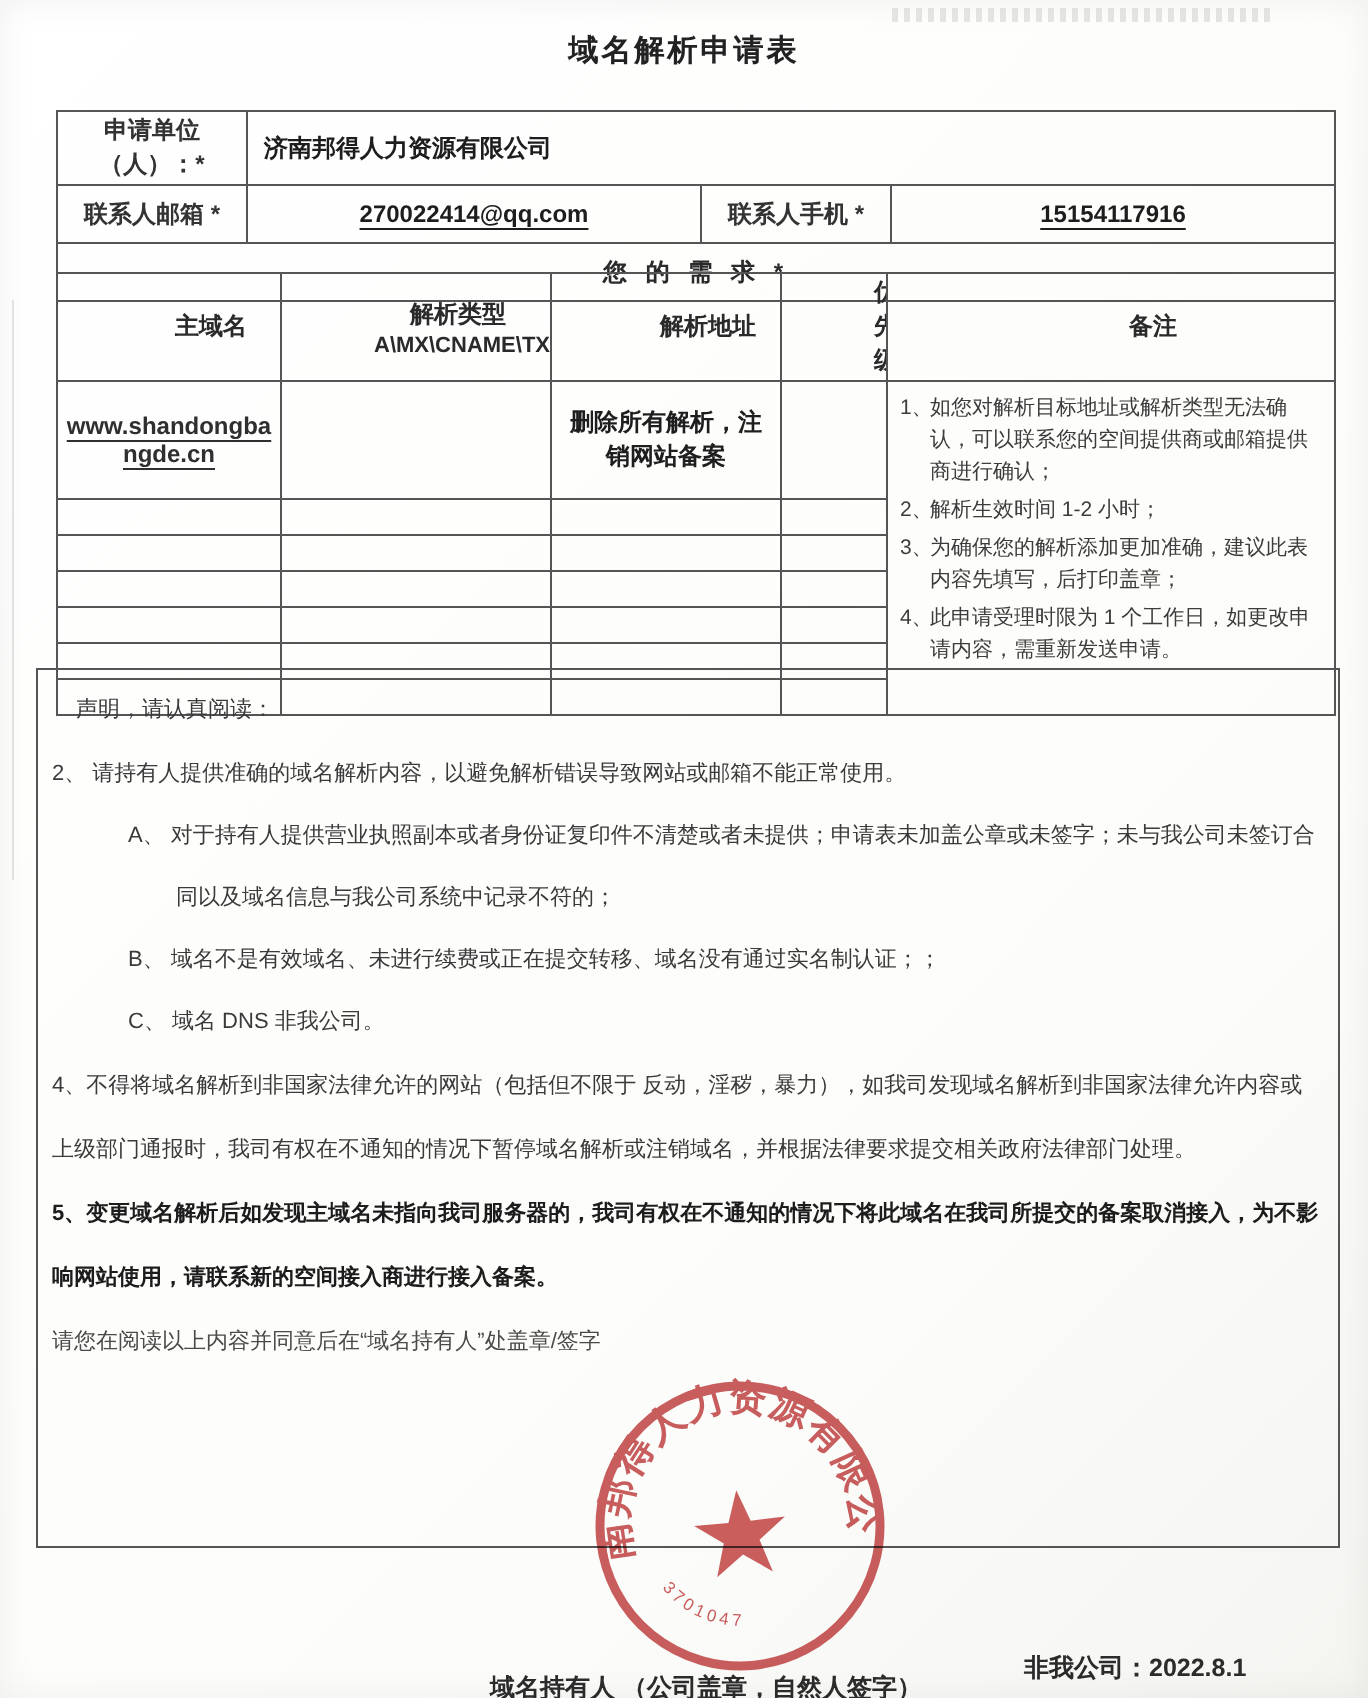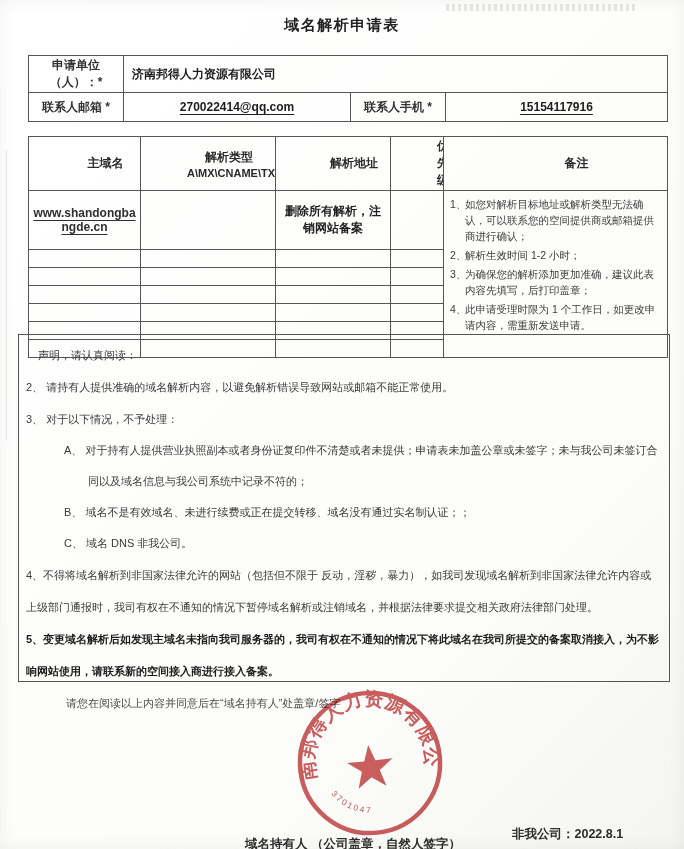--- a/index.html
+++ b/index.html
@@ -34,27 +34,27 @@
   .grid .sub{ font-weight:bold; font-size:11px; margin-top:1px; }
   .grid tr.content td{ height:56px; }
   .grid tr.empty td{ height:15px; }
   .dcell{ font-weight:bold; word-break:break-all; }
   .addr{ font-weight:bold; color:#1e1e1e; }
   .remarks{ vertical-align:top !important; text-align:left !important; padding:5px 4px 4px 6px !important; }
   .ritem{ display:flex; font-size:10.5px; line-height:16px; color:#3c3c3c; margin-bottom:3px; }
   .rnum{ width:15px; flex:0 0 15px; }
   .rtxt{ flex:1; }
 
-  .decl-box{ position:absolute; top:334px; left:18px; width:652px; height:348px;
+  .decl-box{ position:absolute; top:334px; left:18px; width:652px; height:440px;
     border:1.5px solid #555; box-sizing:border-box; padding:4px 7px 0 7px; }
   .decl{ margin:0; font-size:11px; line-height:32px; color:#3a3a3a; }
   .decl.intro{ padding-left:12px; }
   .decl.sub{ padding-left:62px; text-indent:-24px; line-height:31px; }
   .decl.bold{ font-weight:bold; color:#1c1c1c; }
-  .decl.footer{ color:#4a4a4a;margin-left:40px; }
+  .decl.footer{ color:#4a4a4a; }
 
   .holder{ position:absolute; top:791px; left:245px; font-size:12.5px; font-weight:bold; color:#2b2b2b;margin-top:45px; }
   .op-line{ position:absolute; top:856px; left:245px; font-size:12.5px; font-weight:bold; color:#2b2b2b; }
   .date-line{ position:absolute; top:826px; left:512px; font-size:12.5px; font-weight:bold; color:#2b2b2b; }
   .redact{ display:inline-block; width:104px; height:18px; vertical-align:-4px; margin-left:4px;
     background-image:
       repeating-linear-gradient(0deg, rgba(231,160,170,.65) 0 5px, rgba(244,210,214,.65) 5px 10px),
       repeating-linear-gradient(90deg, #eaa9b2 0 5px, #f3ced3 5px 10px);
     border-radius:1px; }
 
@@ -80,20 +80,23 @@
     <tbody>
     <tr>
       <td class="lab">申请单位（人）：*</td>
       <td class="val left" colspan="3">济南邦得人力资源有限公司</td>
     </tr>
     <tr>
       <td class="lab">联系人邮箱 *</td>
       <td class="val"><span class="u">270022414@qq.com</span></td>
       <td class="lab">联系人手机 *</td>
       <td class="val"><span class="u">15154117916</span></td>
+    </tr>
+    <tr>
+      <td class="needs" colspan="4">您 的 需 求 *</td>
     </tr>
     </tbody>
   </table>
 
   <table class="t grid">
     <colgroup>
         <col style="width:112px">
         <col style="width:135px">
         <col style="width:115px">
         <col style="width:53px">
@@ -169,21 +172,20 @@
           <td></td>
           <td></td>
           <td></td>
         </tr>
     </tbody>
   </table>
 
   <div class="decl-box">
     <p class="decl intro">声明，请认真阅读：</p>
     <p class="decl">2、 请持有人提供准确的域名解析内容，以避免解析错误导致网站或邮箱不能正常使用。</p>
-    <p class="decl">3、 对于以下情况，不予处理：</p>
     <p class="decl sub">A、 对于持有人提供营业执照副本或者身份证复印件不清楚或者未提供；申请表未加盖公章或未签字；未与我公司未签订合同以及域名信息与我公司系统中记录不符的；</p>
     <p class="decl sub">B、 域名不是有效域名、未进行续费或正在提交转移、域名没有通过实名制认证；；</p>
     <p class="decl sub">C、 域名 DNS 非我公司。</p>
     <p class="decl">4、不得将域名解析到非国家法律允许的网站（包括但不限于 反动，淫秽，暴力），如我司发现域名解析到非国家法律允许内容或上级部门通报时，我司有权在不通知的情况下暂停域名解析或注销域名，并根据法律要求提交相关政府法律部门处理。</p>
     <p class="decl bold">5、变更域名解析后如发现主域名未指向我司服务器的，我司有权在不通知的情况下将此域名在我司所提交的备案取消接入，为不影响网站使用，请联系新的空间接入商进行接入备案。</p>
     <p class="decl footer">请您在阅读以上内容并同意后在“域名持有人”处盖章/签字</p>
   </div>
 
   <div class="holder">域名持有人 （公司盖章，自然人签字）</div>
 

